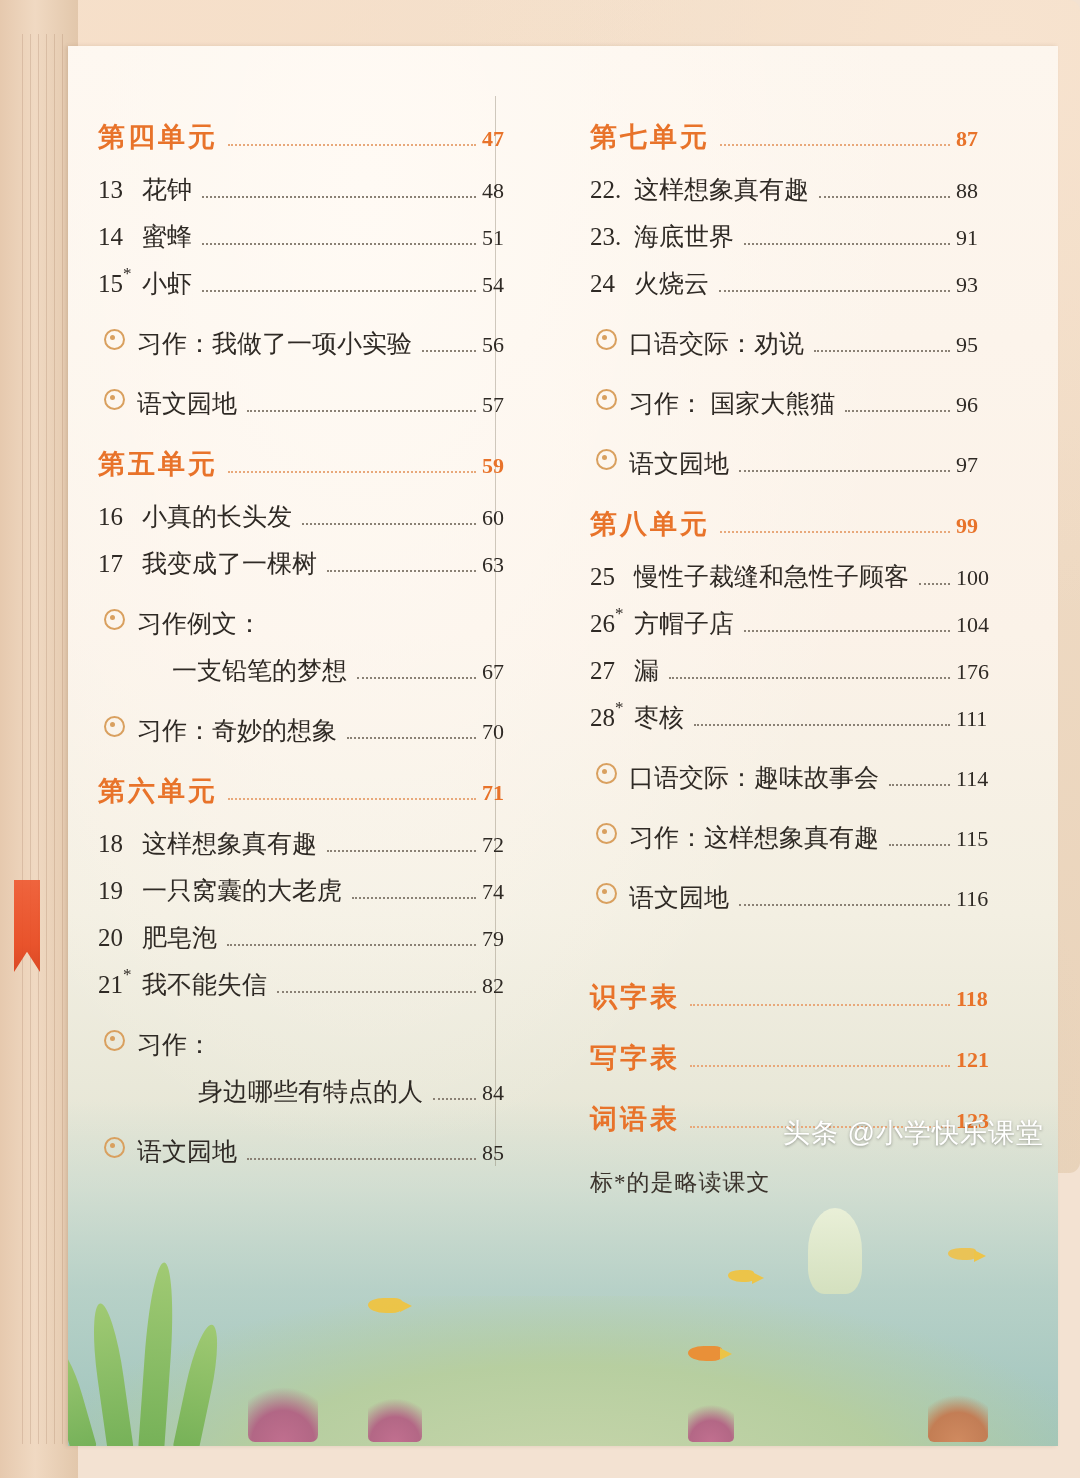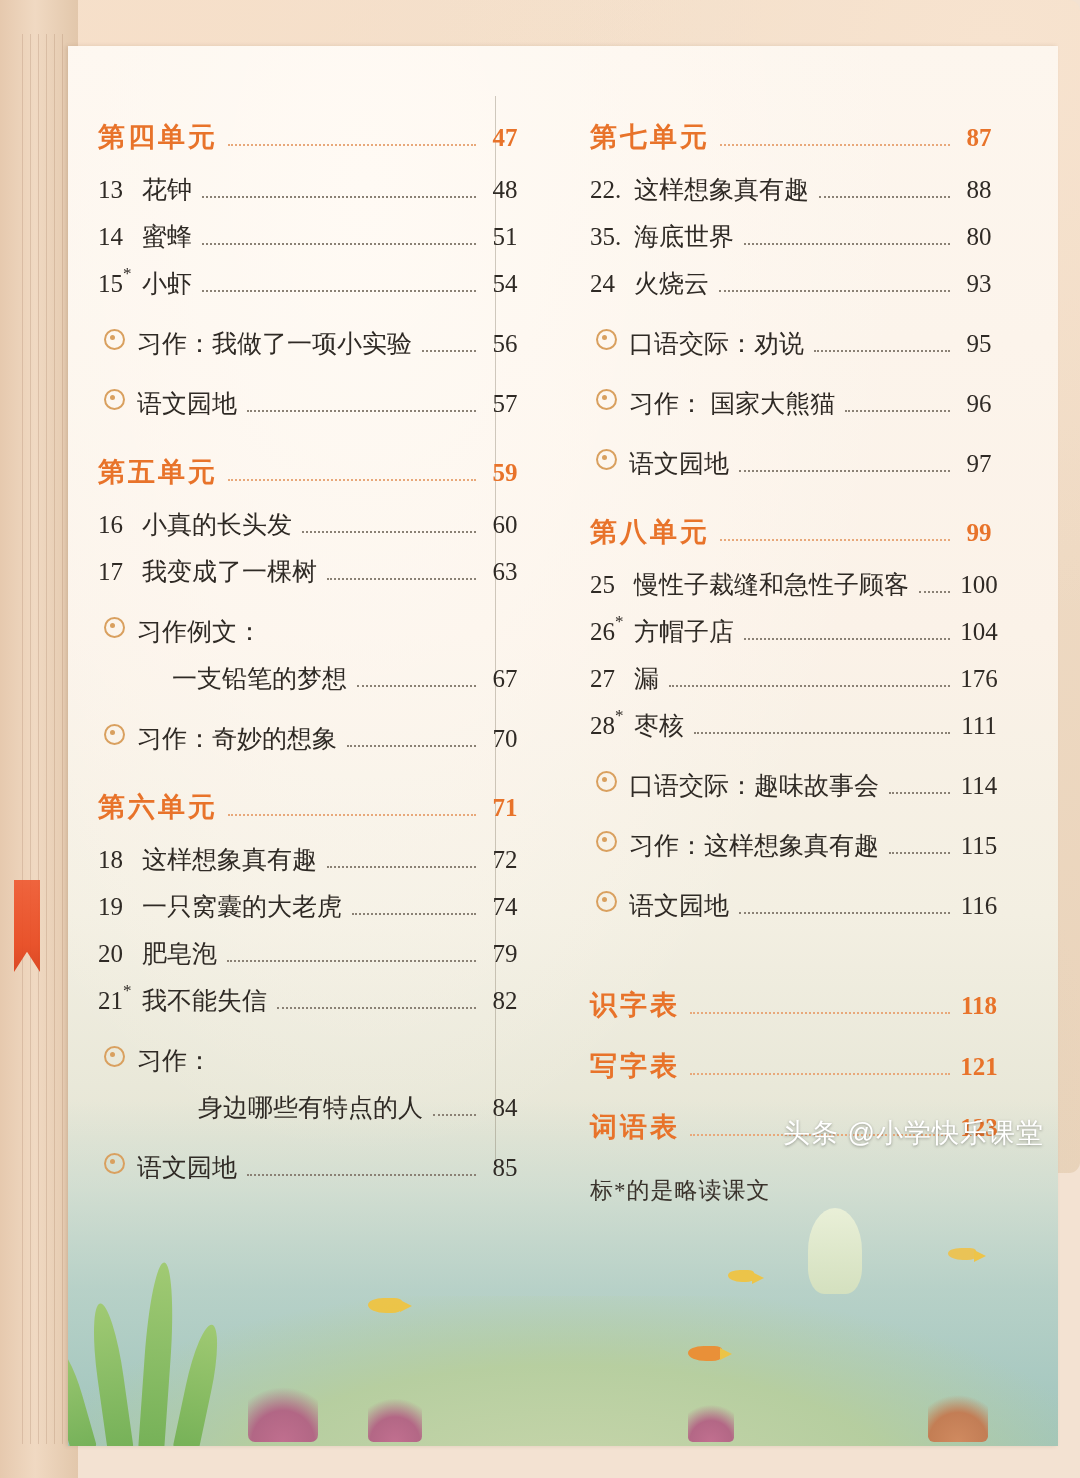--- a/index.html
+++ b/index.html
@@ -167,31 +167,31 @@
   .row .title { margin-right: 8px; }
   .row .dots {
     flex: 1 1 auto;
     border-bottom: 2px dotted #8a8175;
     margin: 0 6px 7px 2px;
     min-width: 14px;
     height: 1px;
   }
   .row .pg {
     min-width: 46px;
-    text-align: center;
-    font-size: 25px;
+    text-align: left;
+    font-size: 22px;
   }
 
   
   .row.unit {
     font-size: 27px;
     color: #e8732a;
     font-weight: 700;
     letter-spacing: 3px;
-    margin-top: 40px;
+    margin-top: 32px;
     margin-bottom: 24px;
   }
   .row.unit .dots { border-bottom: 2px dotted #e8a87a; }
   .row.unit .pg { color: #e8732a; font-weight: 700; letter-spacing: 0; }
 
   
   .col .row.unit.first { margin-top: 0; }
 
   
   .row.bullet { padding-left: 6px; margin-top: 32px; }
@@ -437,24 +437,24 @@
       </div>
 
       <div class="row">
         <span class="num">22.</span>
         <span class="title">这样想象真有趣</span>
         <span class="dots"></span>
         <span class="pg">88</span>
       </div>
 
       <div class="row">
-        <span class="num">35.</span>
+        <span class="num">23.</span>
         <span class="title">海底世界</span>
         <span class="dots"></span>
-        <span class="pg">80</span>
+        <span class="pg">91</span>
       </div>
 
       <div class="row">
         <span class="num">24</span>
         <span class="title">火烧云</span>
         <span class="dots"></span>
         <span class="pg">93</span>
       </div>
 
       <div class="row bullet">

